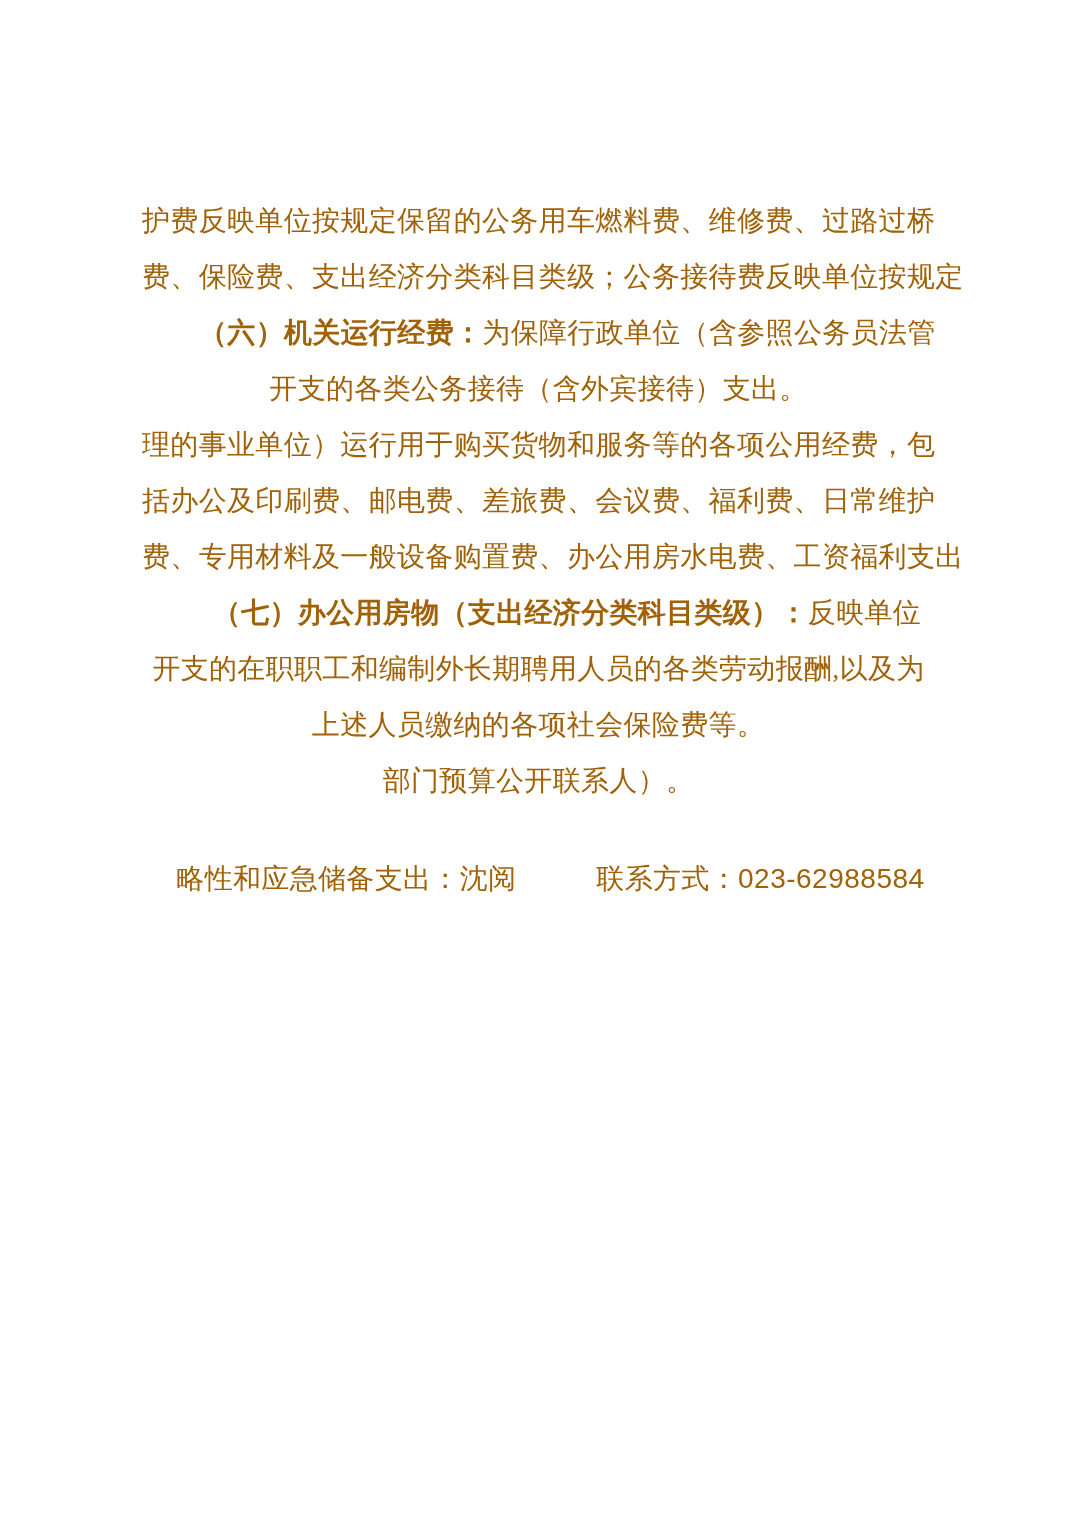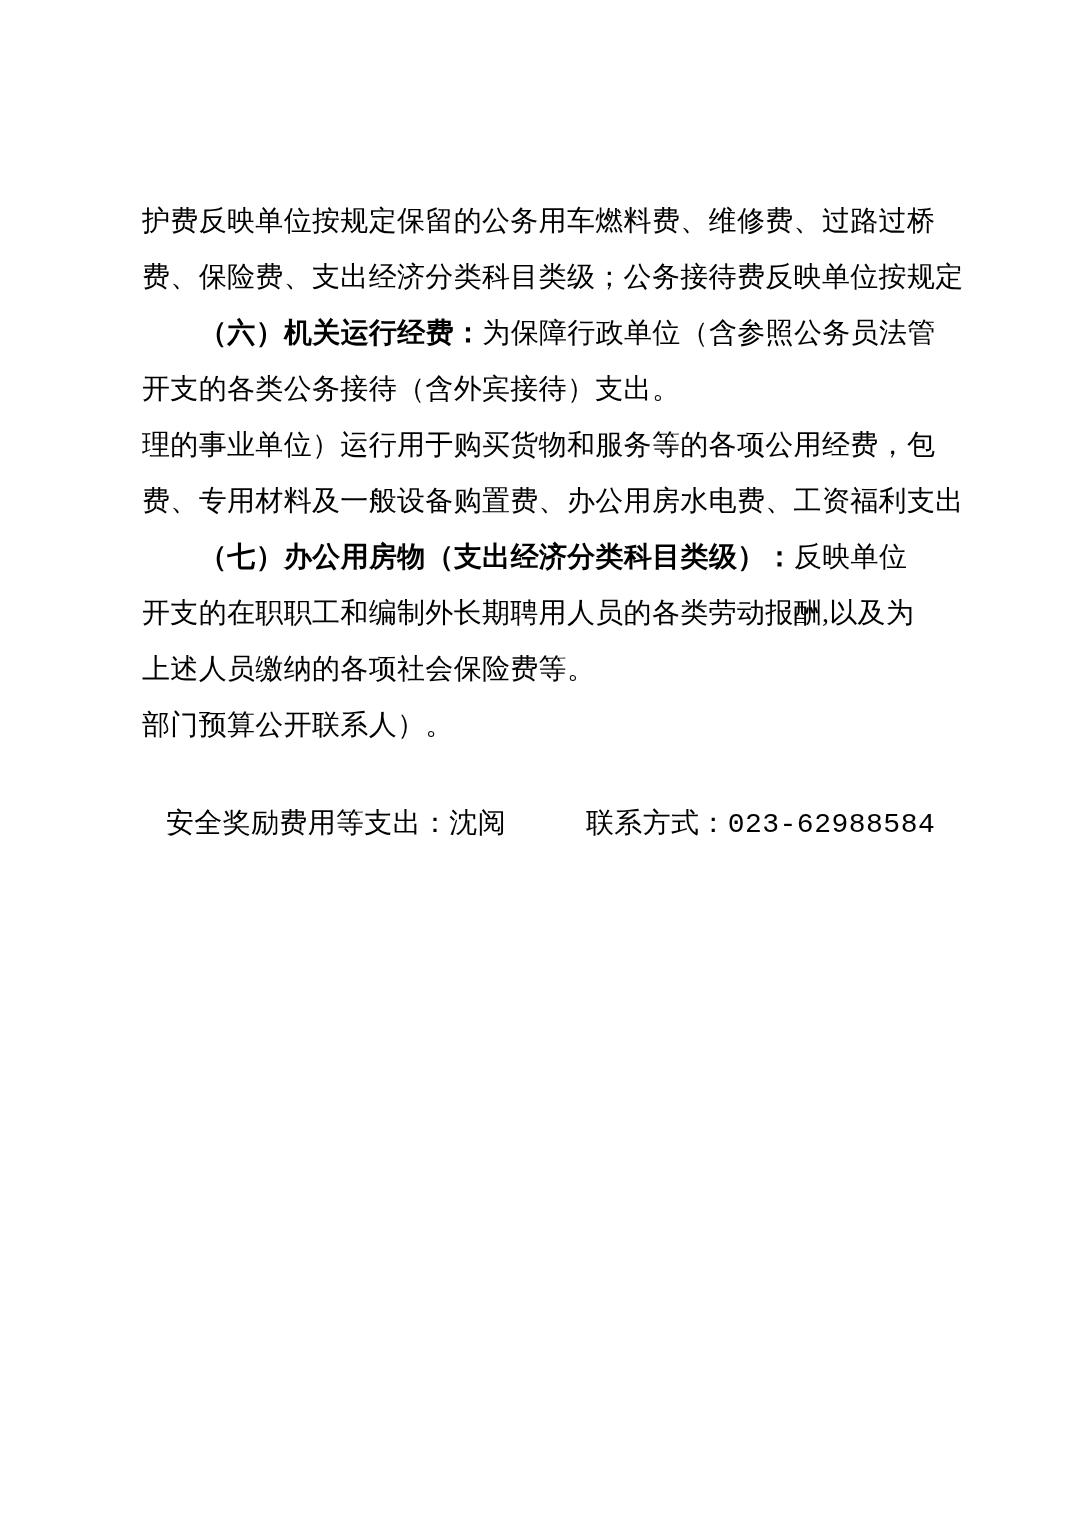--- a/index.html
+++ b/index.html
@@ -43,62 +43,65 @@
     letter-spacing: 0.33px;
     white-space: nowrap;
     padding-left: 24px;
   }
   .contact-spacer {
     display: inline-block;
     width: 80px;
     height: 1px;
   }
   .phone-number {
-    font-family: Liberation Mono, monospace;
+    font-family: Liberation Sans, sans-serif;
     letter-spacing: 0.5px;
   }
 </style>
 </head>
 <body>
 
-<div class="page" style="background: rgb(255, 255, 255); color: #000000;">
+<div class="page" style="background: rgb(255, 255, 255); color: #a16207; text-align: center;">
   <div class="text-block">
 
     <div class="line">
       <span>护费反映单位按规定保留的公务用车燃料费、维修费、过路过桥</span>
     </div>
     <div class="line">
       <span>费、保险费、支出经济分类科目类级；公务接待费反映单位按规定</span>
     </div>
     <div class="line indent">
       <span class="heading">（六）机关运行经费：</span><span>为保障行政单位（含参照公务员法管</span>
     </div>
 
     <div class="line">
       <span>开支的各类公务接待（含外宾接待）支出。</span>
     </div>
     <div class="line">
       <span>理的事业单位）运行用于购买货物和服务等的各项公用经费，包</span>
+    </div>
+    <div class="line">
+      <span>括办公及印刷费、邮电费、差旅费、会议费、福利费、日常维护</span>
     </div>
     <div class="line">
       <span>费、专用材料及一般设备购置费、办公用房水电费、工资福利支出</span>
     </div>
 
     <div class="line indent">
       <span class="heading">（七）办公用房物（支出经济分类科目类级）：</span><span>反映单位</span>
     </div>
     <div class="line">
       <span>开支的在职职工和编制外长期聘用人员的各类劳动报酬,以及为</span>
     </div>
     <div class="line">
       <span>上述人员缴纳的各项社会保险费等。</span>
     </div>
 
     <div class="line">
       <span>部门预算公开联系人）。</span>
     </div>
 
     <div class="contact-line">
-      <span>安全奖励费用等支出：</span><span>沈阅</span><span class="contact-spacer"></span><span>联系方式：</span><span class="phone-number">023-62988584</span>
+      <span>略性和应急储备支出：</span><span>沈阅</span><span class="contact-spacer"></span><span>联系方式：</span><span class="phone-number">023-62988584</span>
     </div>
 
   </div>
 </div>
 
 </body></html>

